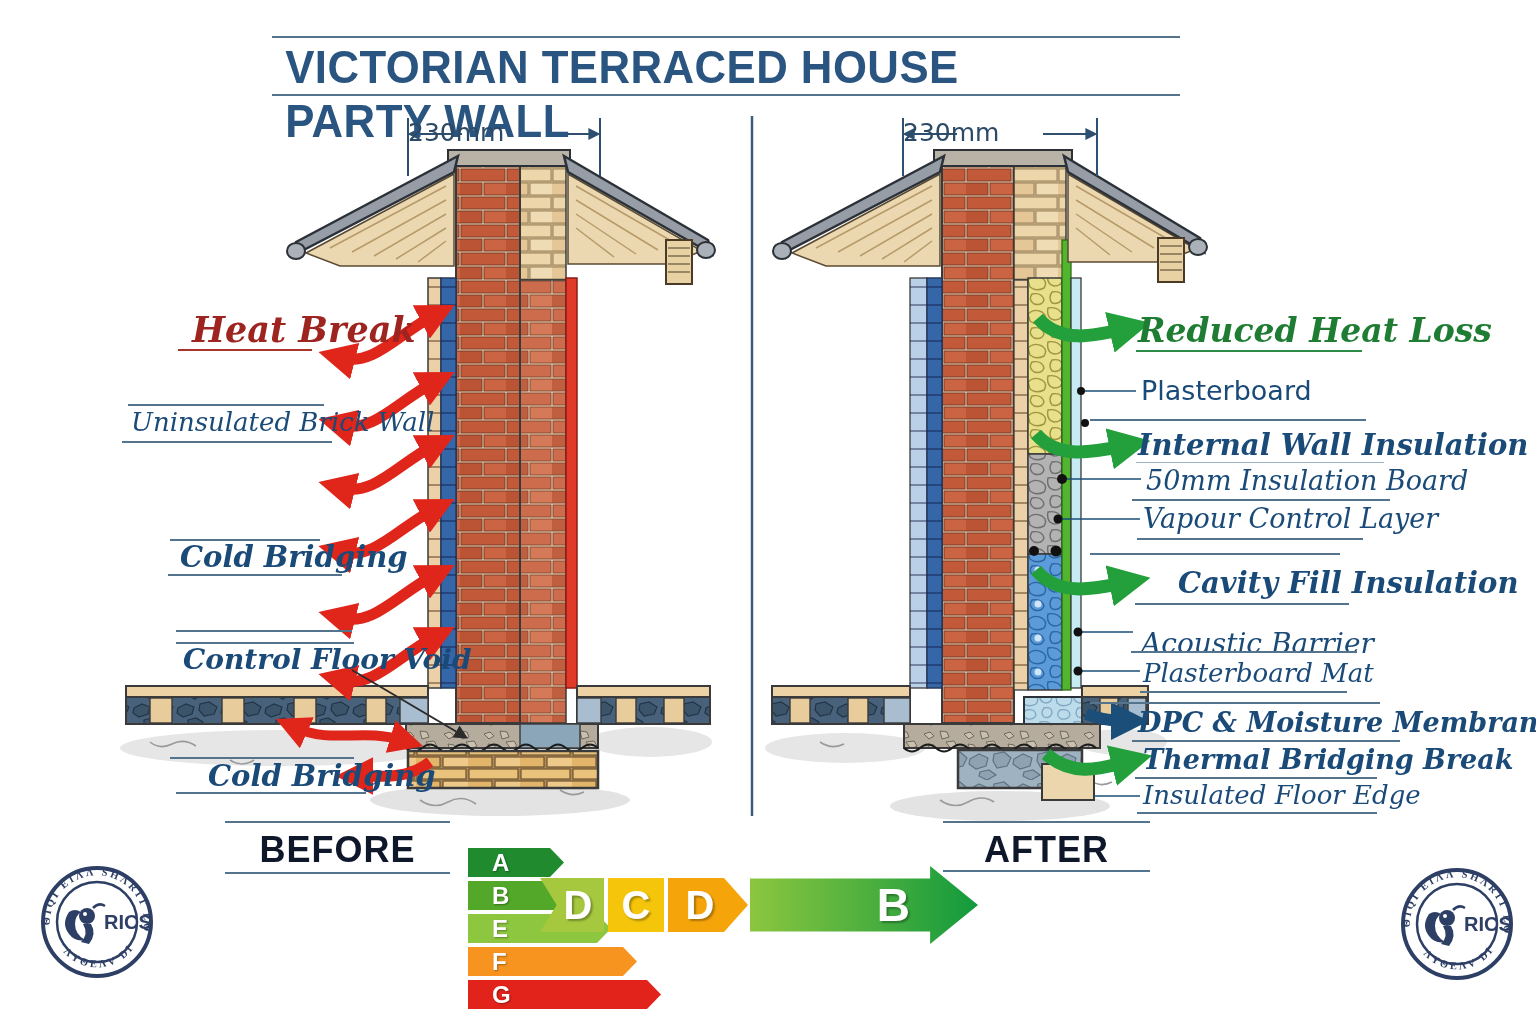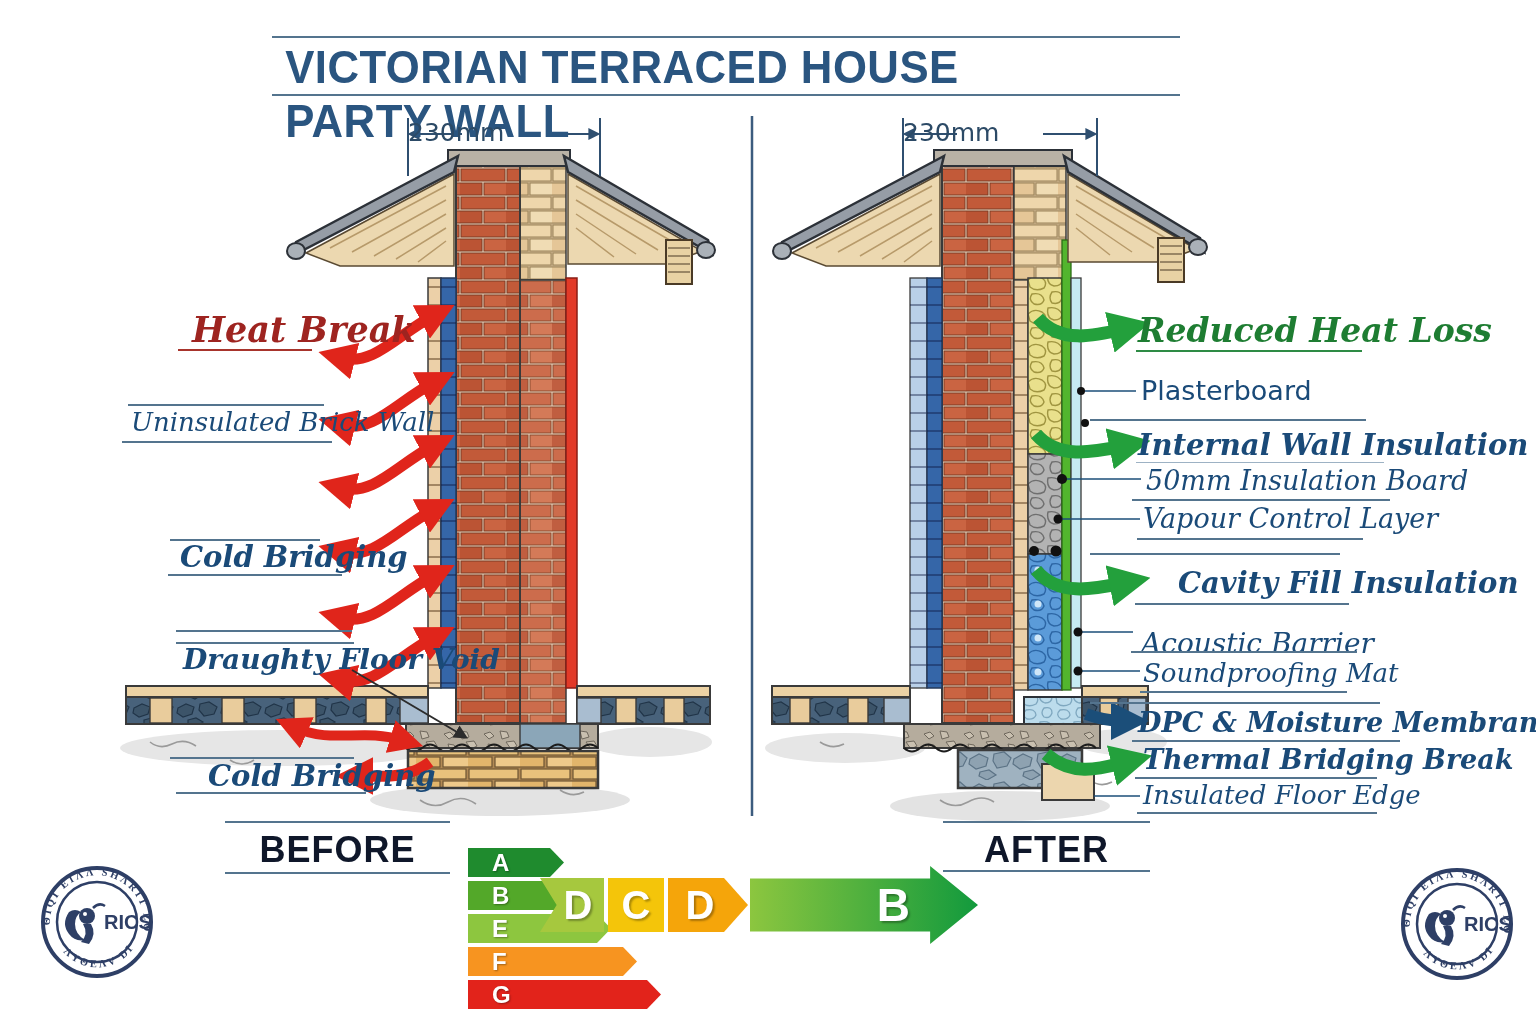--- a/index.html
+++ b/index.html
@@ -351,21 +351,21 @@
 <div class="rule" style="left:128px;top:404px;width:196px;"></div>
 <div class="lbl" style="left:131px;top:409px;font-size:26px;">Uninsulated Brick Wall</div>
 <div class="rule" style="left:122px;top:441px;width:210px;"></div>
 
 <div class="rule" style="left:170px;top:539px;width:150px;"></div>
 <div class="lbl bold" style="left:180px;top:543px;font-size:29px;">Cold Bridging</div>
 <div class="rule" style="left:168px;top:574px;width:174px;"></div>
 
 <div class="rule" style="left:176px;top:630px;width:176px;"></div>
 <div class="rule" style="left:176px;top:642px;width:178px;"></div>
-<div class="lbl bold" style="left:183px;top:646px;font-size:28px;">Draughty Floor Void</div>
+<div class="lbl bold" style="left:183px;top:646px;font-size:28px;">Control Floor Void</div>
 
 <div class="rule" style="left:170px;top:757px;width:184px;"></div>
 <div class="lbl bold" style="left:208px;top:762px;font-size:29px;">Cold Bridging</div>
 <div class="rule" style="left:176px;top:792px;width:190px;"></div>
 
 <div class="rule" style="left:225px;top:821px;width:225px;"></div>
 <div class="panel-caption" style="left:225px;top:829px;width:225px;">BEFORE</div>
 <div class="rule" style="left:225px;top:872px;width:225px;"></div>
 
 <div class="lbl bold" style="left:1138px;top:314px;font-size:33px;color:#1e7d32;">Reduced Heat Loss</div>
@@ -383,21 +383,21 @@
 <div class="lbl" style="left:1143px;top:505px;font-size:27px;">Vapour Control Layer</div>
 <div class="rule" style="left:1137px;top:538px;width:226px;"></div>
 <div class="rule" style="left:1090px;top:553px;width:250px;"></div>
 
 <div class="lbl bold" style="left:1140px;top:569px;font-size:29px;margin-left:38px;">Cavity Fill Insulation</div>
 <div class="rule" style="left:1135px;top:603px;width:214px;"></div>
 
 <div class="lbl" style="left:1141px;top:630px;font-size:28px;">Acoustic Barrier</div>
 <div class="rule" style="left:1131px;top:651px;width:226px;"></div>
 
-<div class="lbl" style="left:1143px;top:660px;font-size:26px;">Soundproofing Mat</div>
+<div class="lbl" style="left:1143px;top:660px;font-size:26px;">Plasterboard Mat</div>
 <div class="rule" style="left:1140px;top:691px;width:207px;"></div>
 <div class="rule" style="left:1090px;top:702px;width:290px;"></div>
 
 <div class="lbl bold" style="left:1138px;top:709px;font-size:27px;">DPC &amp; Moisture Membrane</div>
 <div class="rule" style="left:1132px;top:740px;width:268px;"></div>
 
 <div class="lbl bold" style="left:1143px;top:746px;font-size:27px;">Thermal Bridging Break</div>
 <div class="rule" style="left:1135px;top:777px;width:242px;"></div>
 
 <div class="lbl" style="left:1143px;top:782px;font-size:26px;">Insulated Floor Edge</div>

